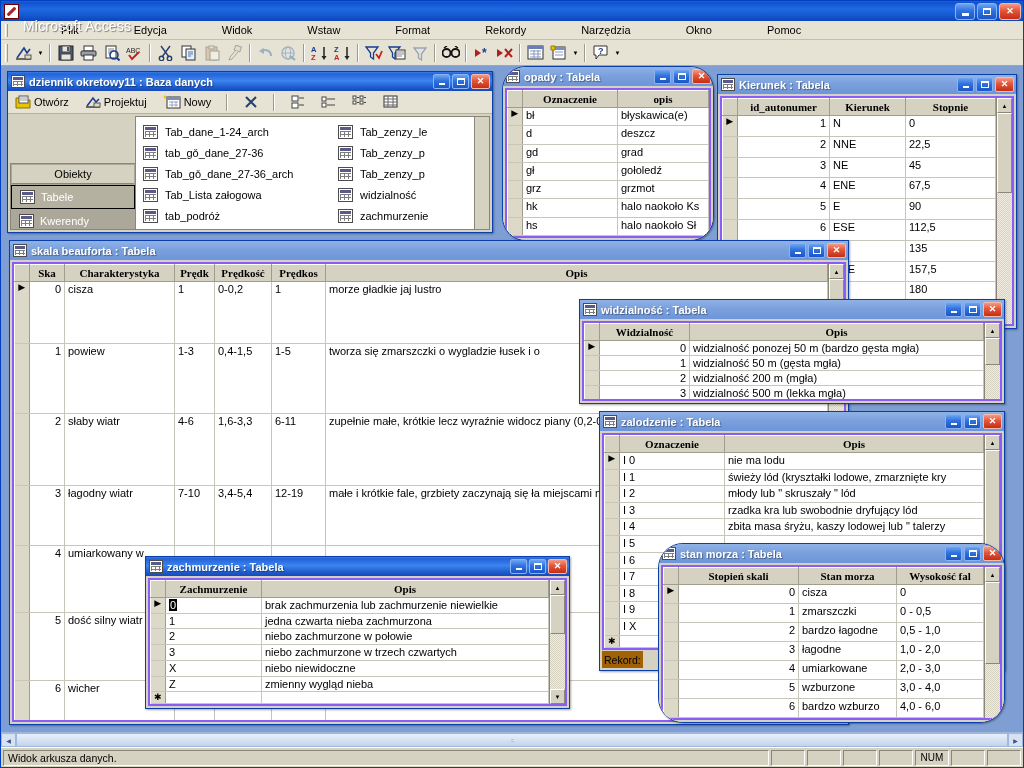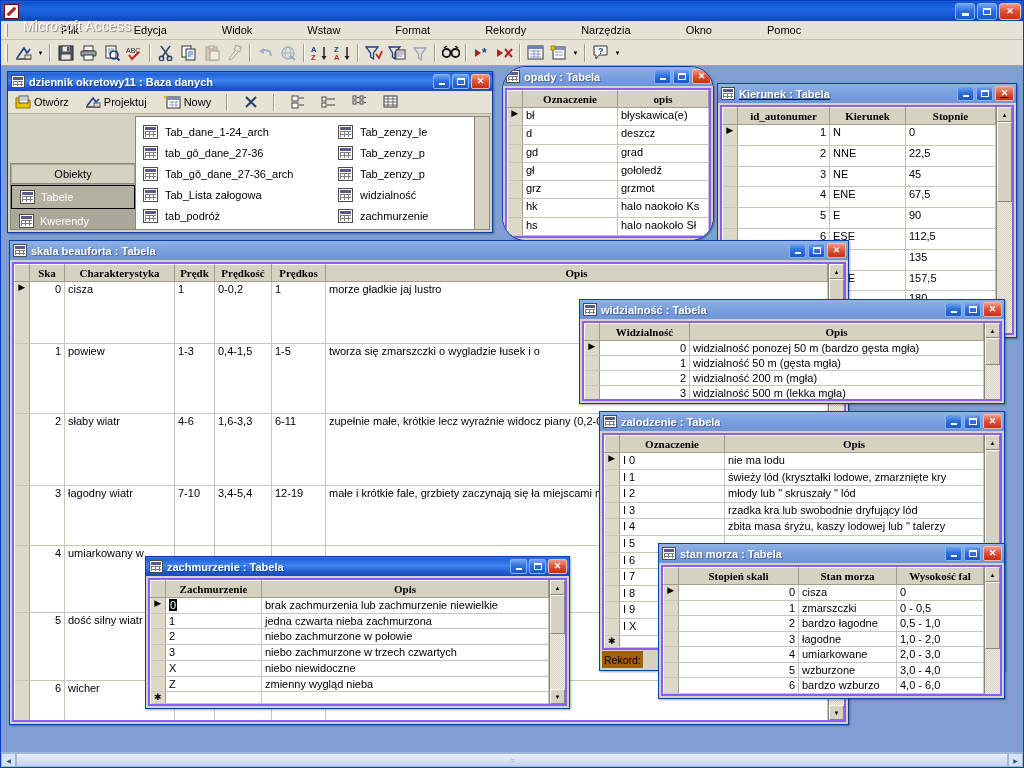--- a/index.html
+++ b/index.html
@@ -754,21 +754,21 @@
               <td class="rowsel"></td>
               <td>hs</td>
               <td>halo naokoło Sł</td>
             </tr>
           </tbody>
             </table>
         </div>
       </div>
     </div>
 
-    <div class="win" style="left:716px; top:17px; width:300px; height:255px; z-index:3;text-decoration:underline;">
+    <div class="win" style="left:716px; top:8px; width:300px; height:255px; z-index:3;">
       <div class="win-title inactive">
         <div class="tico"></div>
         <div class="ttxt">Kierunek : Tabela</div>
         <div class="winbtns">
           <div class="wb wb-min">
               <span class="glyph"></span>
             </div>
           <div class="wb wb-max">
               <span class="glyph"></span>
             </div>
@@ -1219,21 +1219,21 @@
             <div class="sbar-arrow">▲</div>
             <div class="sbar-track">
                 <div class="sbar-thumb" style="height:42%"></div>
               </div>
             <div class="sbar-arrow">▼</div>
           </div>
         </div>
       </div>
     </div>
 
-    <div class="win" style="left:657px; top:477px; width:347px; height:156px; z-index:7;">
+    <div class="win" style="left:657px; top:477px; width:347px; height:180px; z-index:7;border-radius:25px;">
       <div class="win-title inactive">
         <div class="tico"></div>
         <div class="ttxt">stan morza : Tabela</div>
         <div class="winbtns">
           <div class="wb wb-min">
               <span class="glyph"></span>
             </div>
           <div class="wb wb-max">
               <span class="glyph"></span>
             </div>
@@ -1314,13 +1314,23 @@
 
     <div class="mdi-hscroll">
       <div class="arrow">◀</div>
       <div class="track">
           <div class="thumb"></div>
         </div>
       <div class="arrow">▶</div>
     </div>
   </div>
 
+  <div class="statusbar">
+    <div class="sb-main">Widok arkusza danych.</div>
+    <div class="sb-cell"></div>
+    <div class="sb-cell"></div>
+    <div class="sb-cell"></div>
+    <div class="sb-cell"></div>
+    <div class="sb-cell">NUM</div>
+    <div class="sb-cell"></div>
+    <div class="sb-cell"></div>
+  </div>
 </div>
 
 </body></html>

